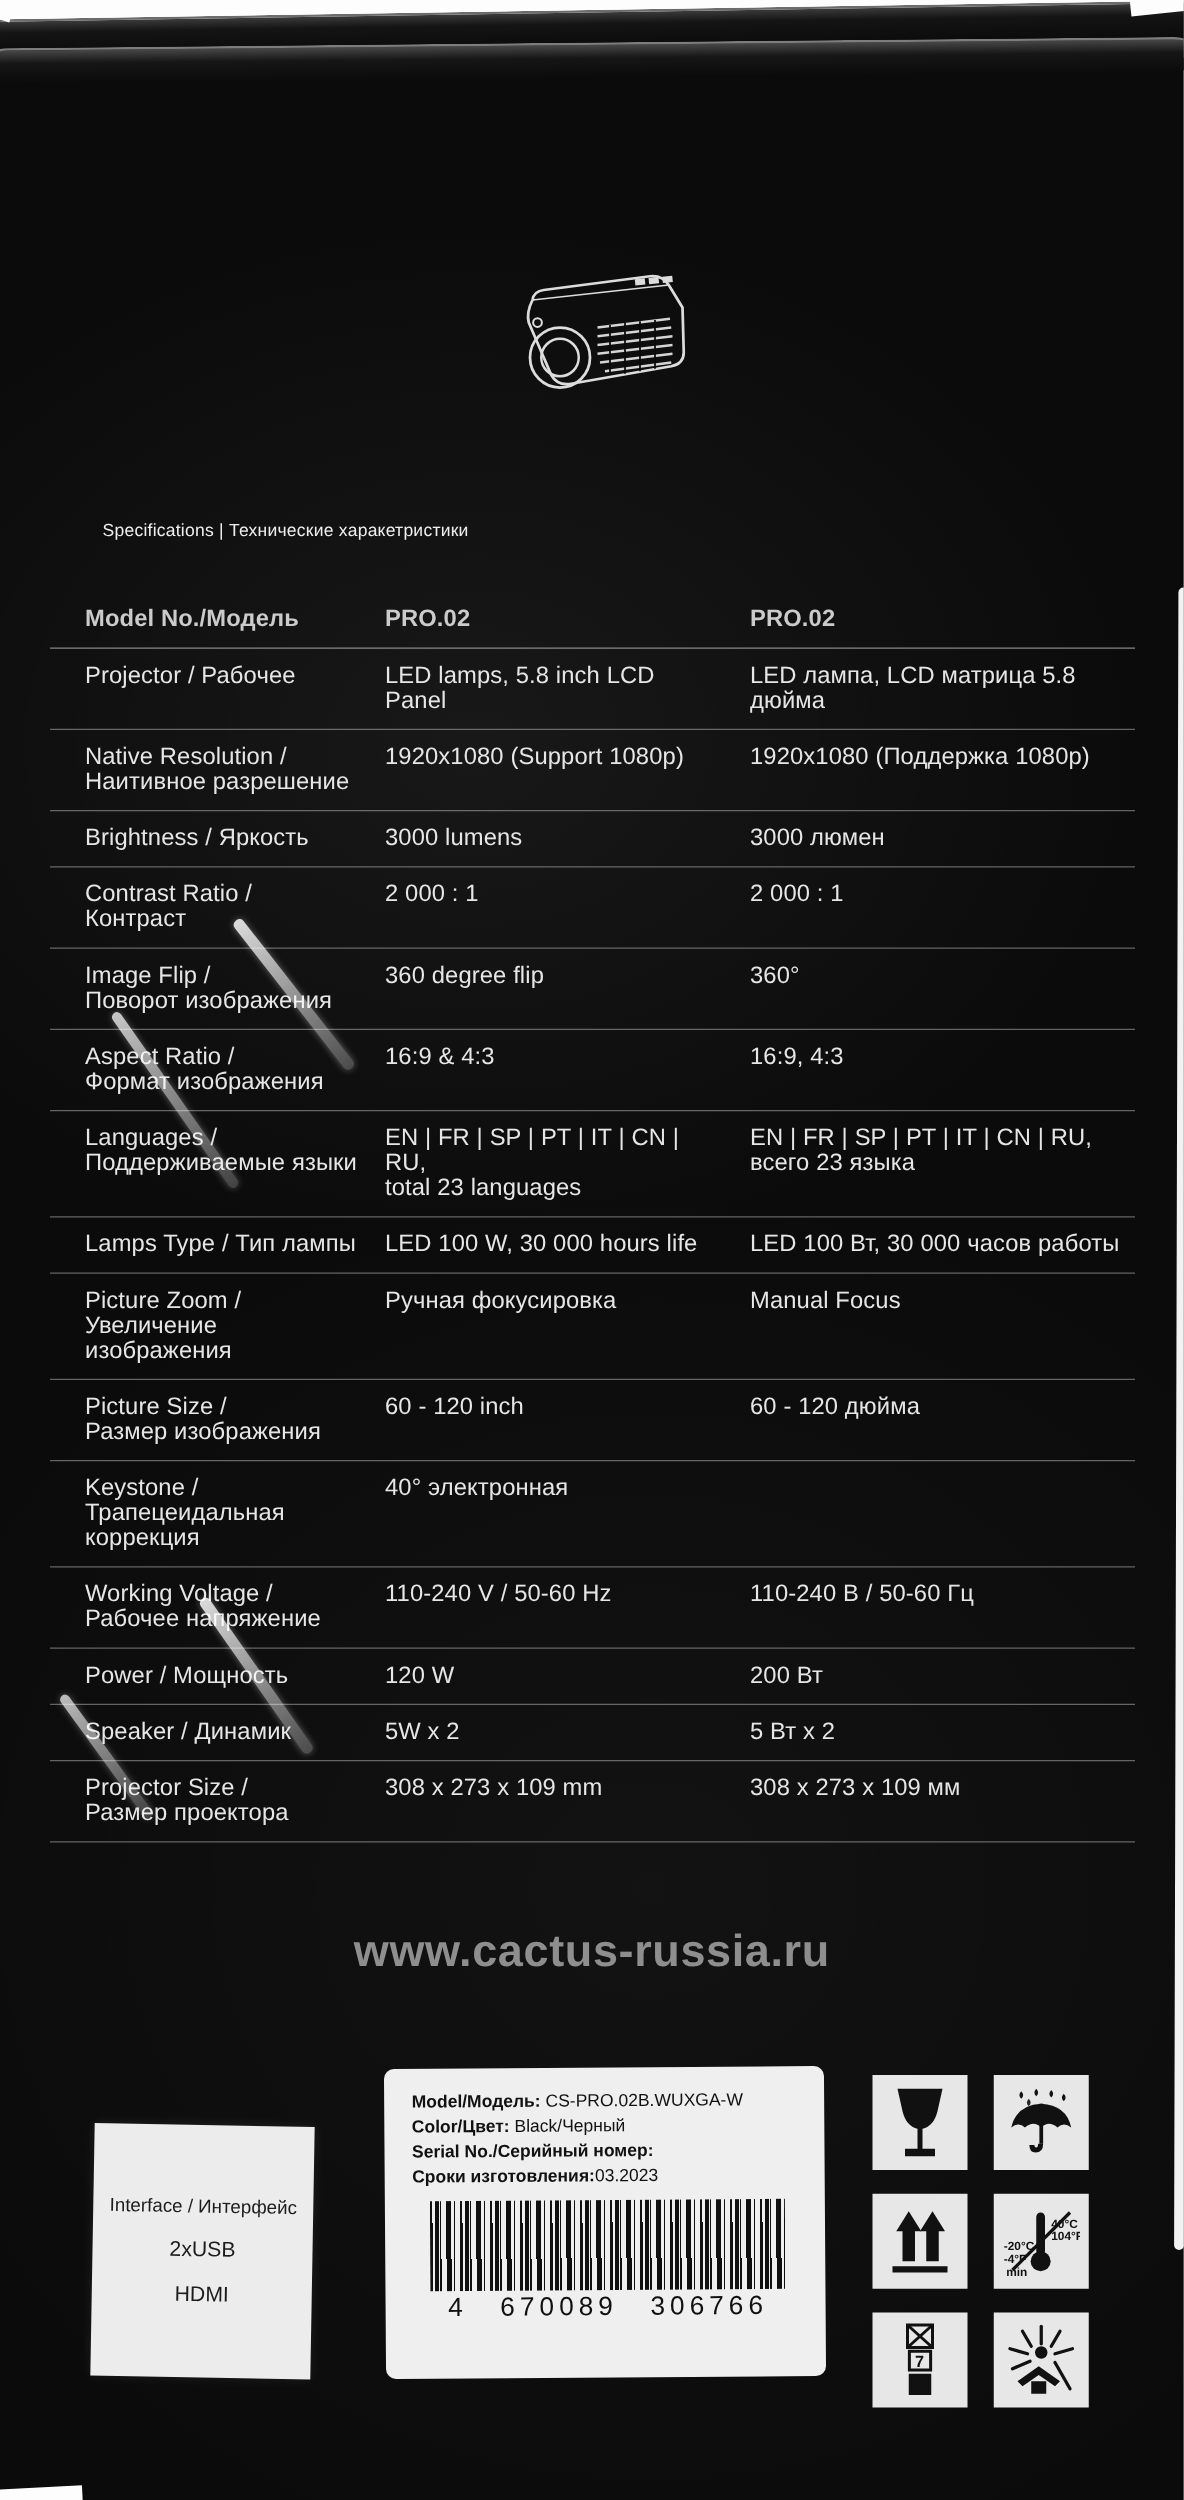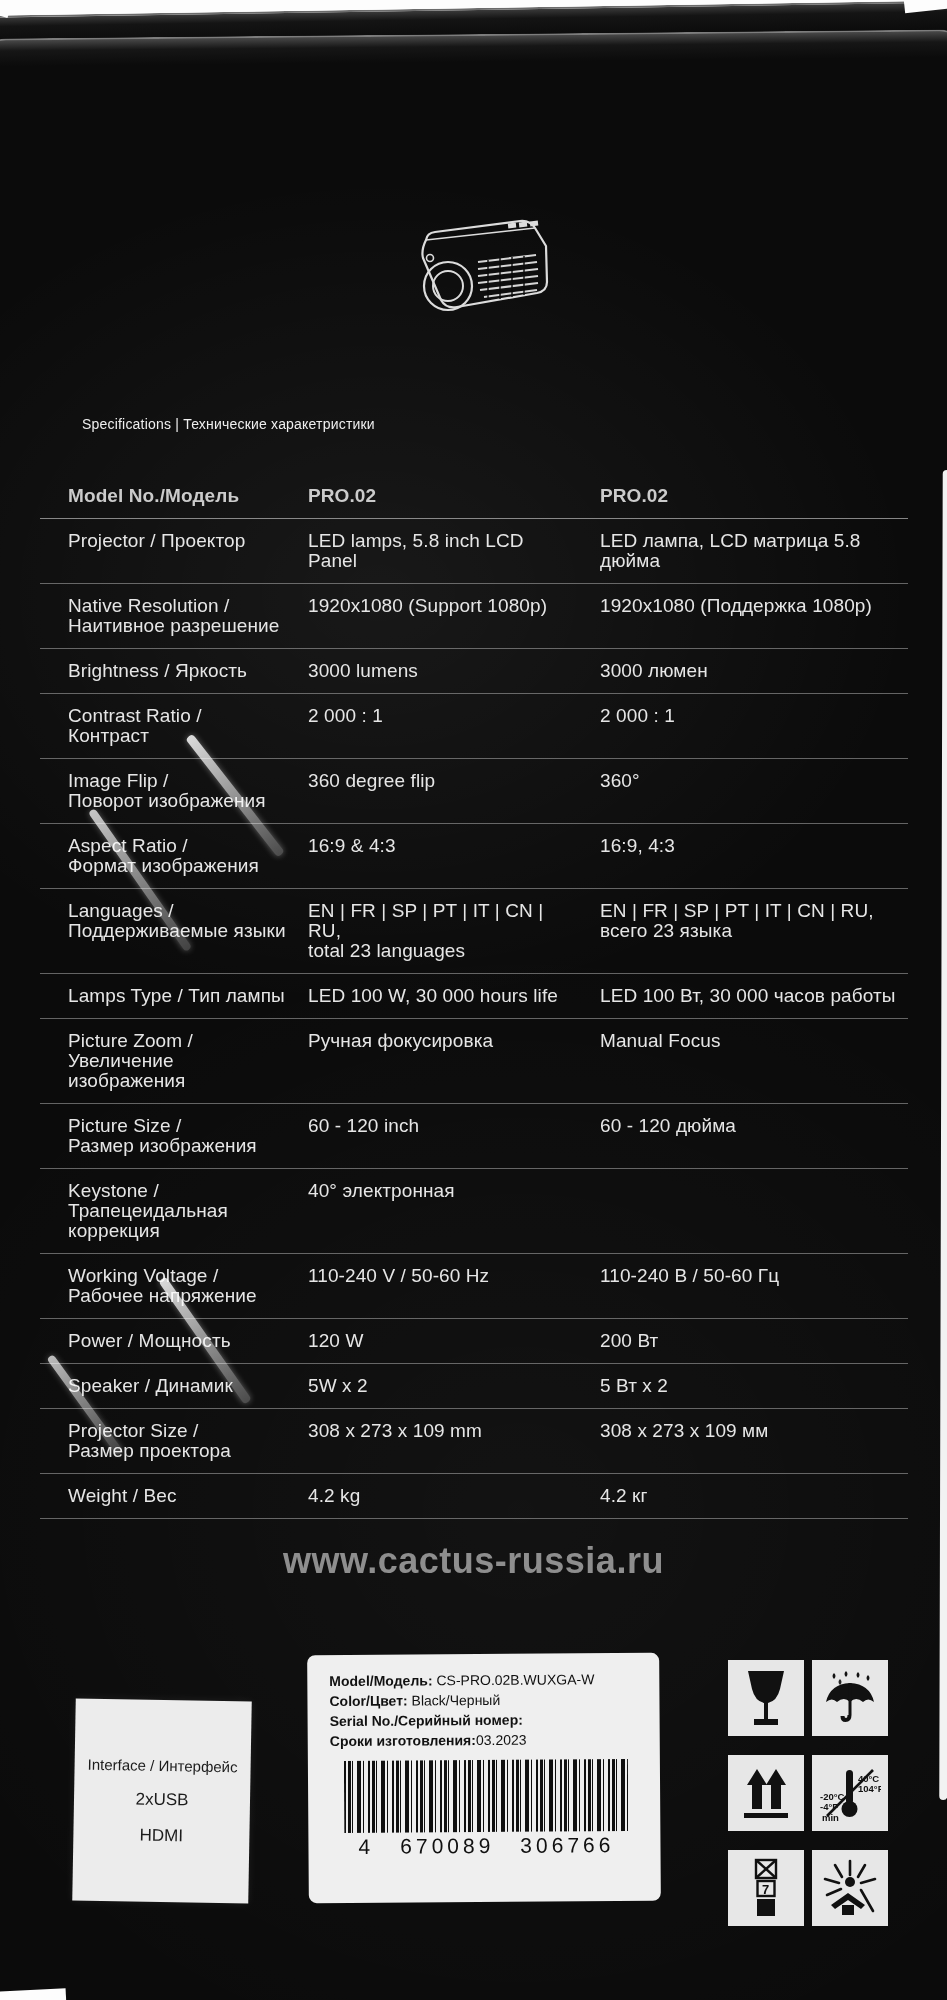--- a/index.html
+++ b/index.html
@@ -92,22 +92,22 @@
     background:repeating-linear-gradient(90deg,
       #101010 0 2px,#efefef 2px 4px,#101010 4px 7px,#efefef 7px 8px,
       #101010 8px 9px,#efefef 9px 13px,#101010 13px 17px,#efefef 17px 19px,
       #101010 19px 20px,#efefef 20px 24px);
   }
   .bar-digits{
     display:flex;justify-content:center;gap:26px;margin-top:2px;
     font-size:21px;color:#101010;letter-spacing:4px;
   }
   .icon-grid{
-    position:absolute;left:728px;top:18px;width:176px;height:268px;
-    display:grid;grid-template-columns:76px 76px;grid-auto-rows:76px;gap:19px 8px;
+    position:absolute;left:698px;top:18px;width:176px;height:268px;
+    display:grid;grid-template-columns:76px 76px;grid-auto-rows:76px;gap:19px 21px;
   }
   .icon-cell{background:#e7e7e7;display:flex;align-items:center;justify-content:center;}
   .icon-cell svg{display:block;}
   .therm-text{font-family:"Liberation Sans",sans-serif;font-weight:bold;}
 </style>
 </head>
 <body>
 
 <div class="photo">
   <div class="box-face">
@@ -144,21 +144,21 @@
     <div class="title">Specifications | Технические харакетристики</div>
 
     <div class="spec-table">
       <div class="row header">
         <div class="c">Model No./Модель</div>
         <div class="c">PRO.02</div>
         <div class="c">PRO.02</div>
       </div>
       <div id="rows-host">
   <div class="row">
-    <div class="c label">Projector / Проектор</div>
+    <div class="c label">Projector / Рабочее</div>
     <div class="c en">LED lamps, 5.8 inch LCD Panel</div>
     <div class="c ru">LED лампа, LCD матрица 5.8 дюйма</div>
   </div>
 
   <div class="row">
     <div class="c label">Native Resolution /
 Наитивное разрешение</div>
     <div class="c en">1920x1080 (Support 1080p)</div>
     <div class="c ru">1920x1080 (Поддержка 1080p)</div>
   </div>
@@ -243,25 +243,20 @@
     <div class="c ru">5 Вт x 2</div>
   </div>
 
   <div class="row">
     <div class="c label">Projector Size /
 Размер проектора</div>
     <div class="c en">308 x 273 x 109 mm</div>
     <div class="c ru">308 x 273 x 109 мм</div>
   </div>
 
-  <div class="row">
-    <div class="c label">Weight / Вес</div>
-    <div class="c en">4.2 kg</div>
-    <div class="c ru">4.2 кг</div>
-  </div>
 
 </div>
     </div>
 
     <div class="website">www.cactus-russia.ru</div>
 
     <div class="bottom">
 
       <div class="iface-label">
         <div class="t1">Interface / Интерфейс</div>

